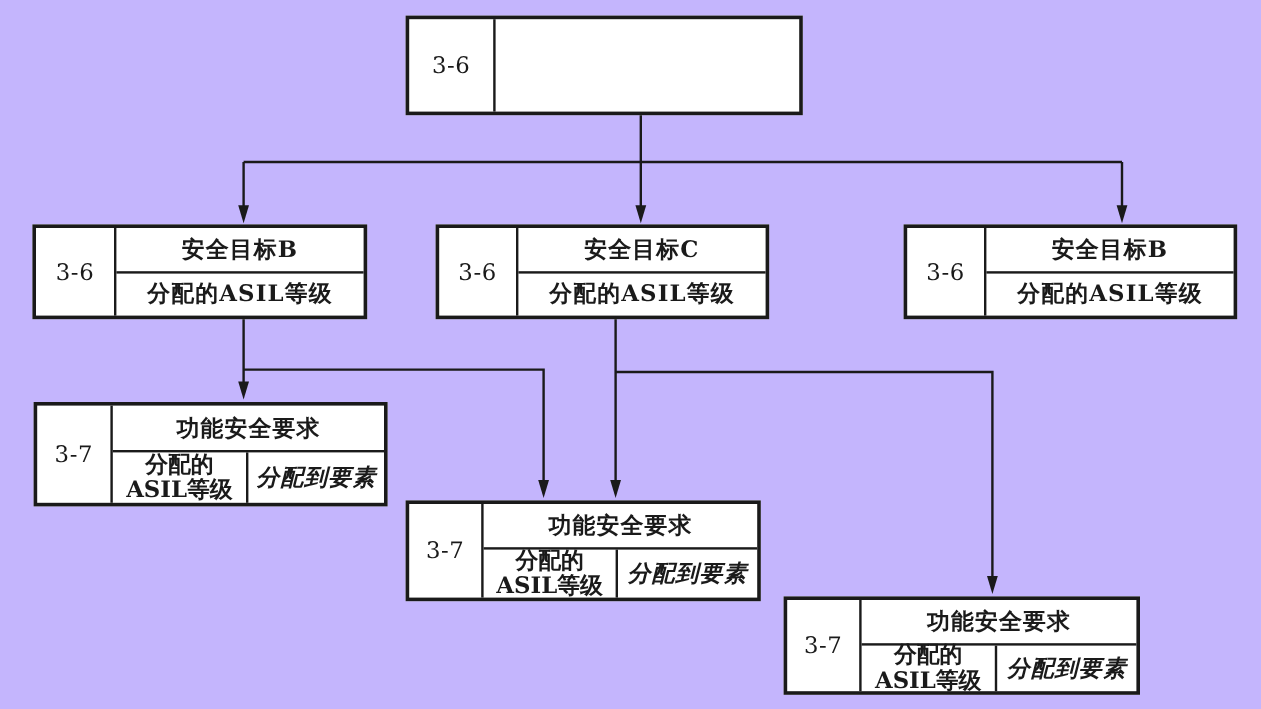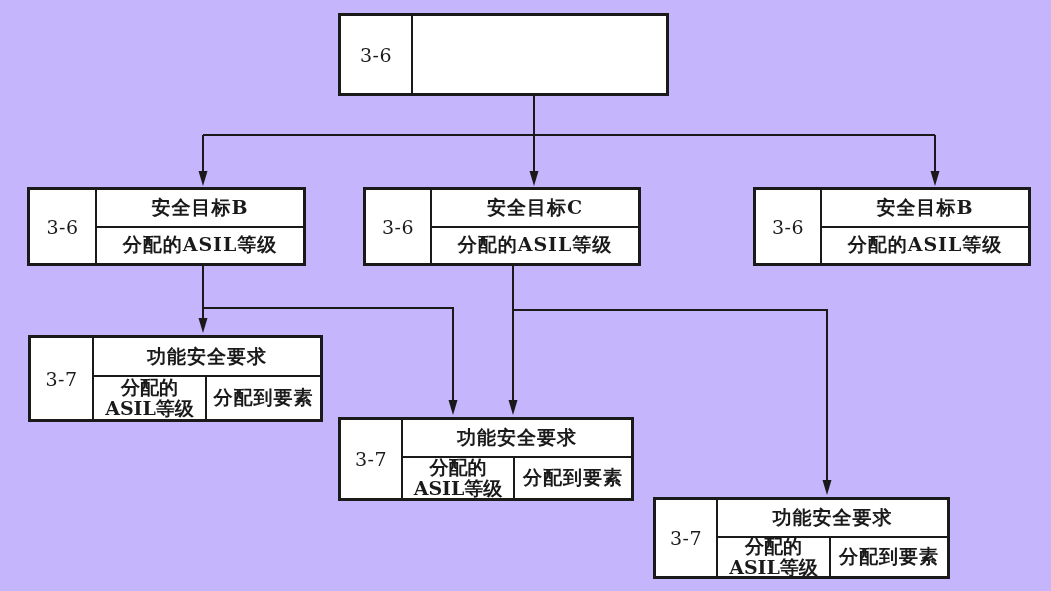--- a/index.html
+++ b/index.html
@@ -66,20 +66,21 @@
   }
   .cell-elem {
     display: flex;
     align-items: center;
     justify-content: center;
     text-align: center;
     font-weight: bold;
     font-size: 19px;
     letter-spacing: 1px;
     flex: 1 1 auto;
+    font-style: italic;
   }
 </style>
 </head>
 <body>
 
 <div class="canvas">
 
   <svg class="connectors" width="1051" height="591" viewBox="0 0 1051 591" xmlns="http://www.w3.org/2000/svg">
     <g stroke="#1a1a1a" stroke-width="2" fill="none">
       <path d="M534 95 V135"></path>

